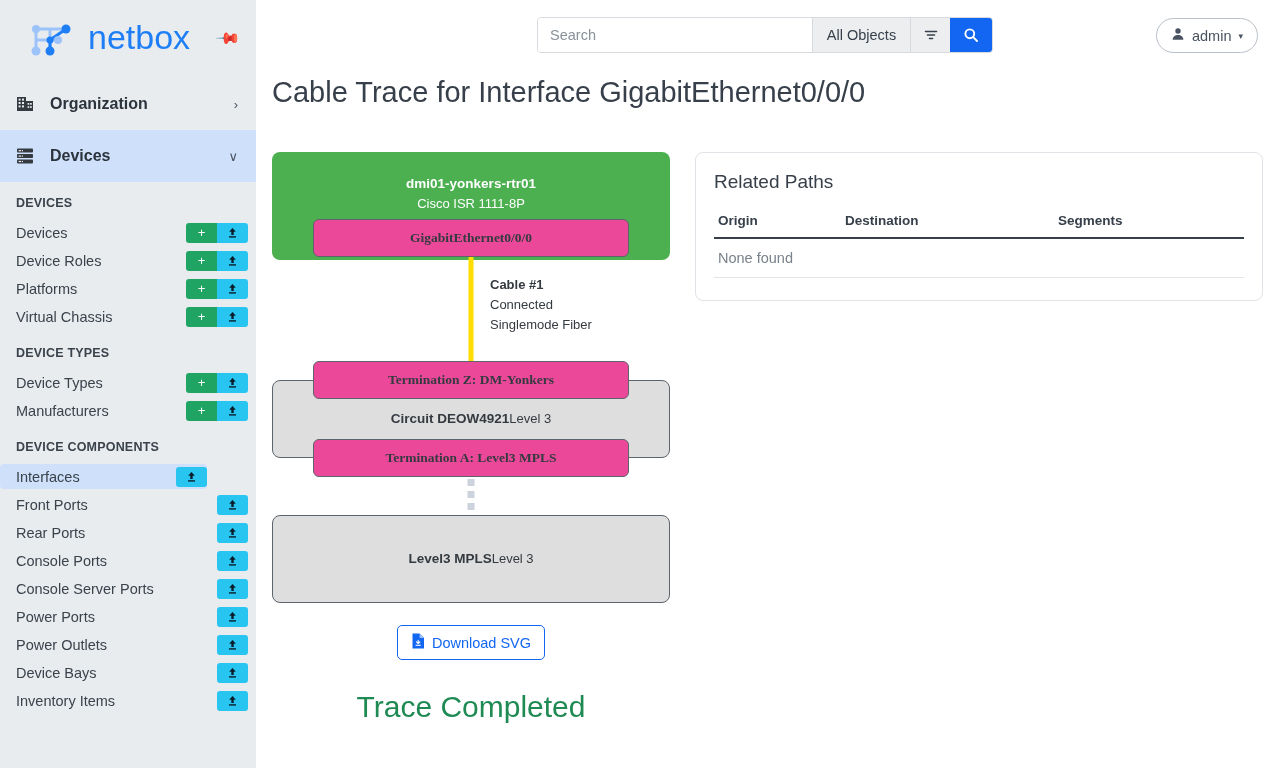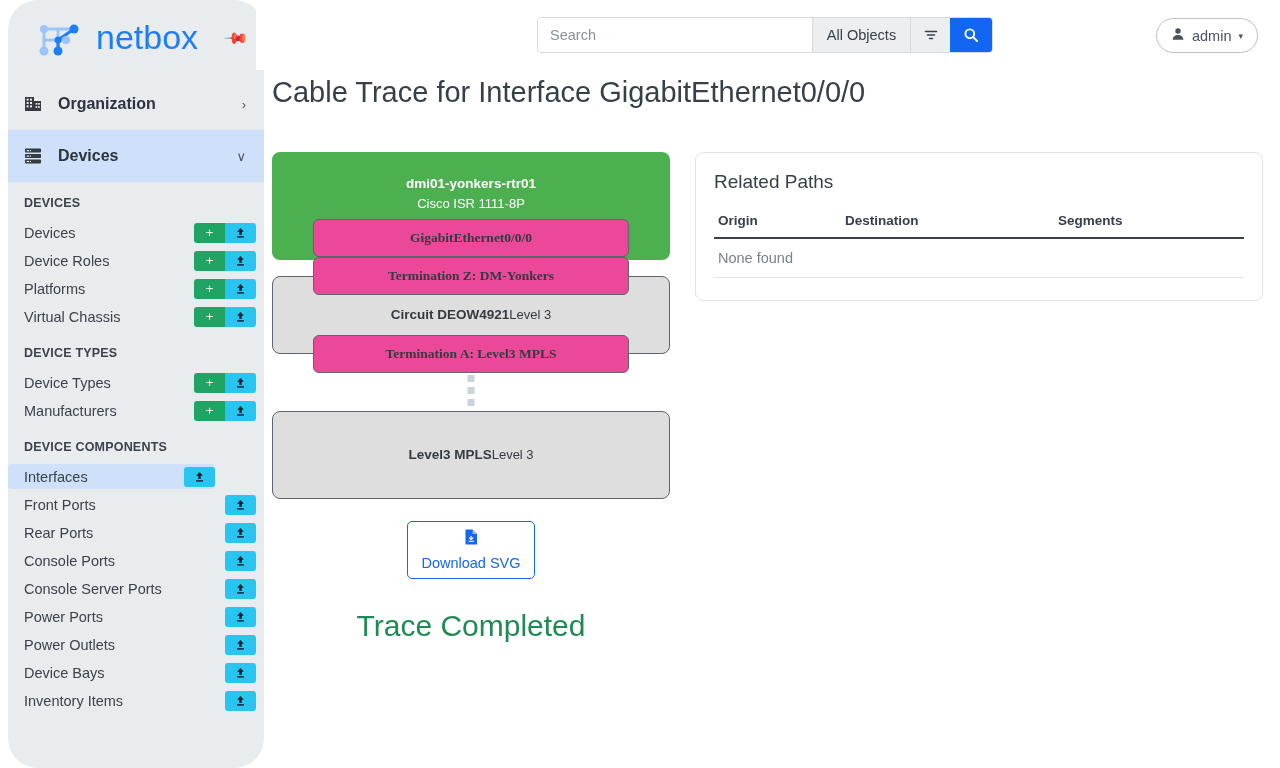--- a/index.html
+++ b/index.html
@@ -7,25 +7,24 @@
     margin: 0; padding: 0;
     width: 1280px; height: 768px;
     overflow: hidden;
     background: #ffffff;
     font-family: "Liberation Sans", sans-serif;
     color: #37404a;
   }
 
   
   #sidebar {
-    position: absolute; left: 8px; top: 0;
+    position: absolute; left: 0; top: 0;
     width: 256px; height: 768px;
     background: #e9ecef;
     overflow: hidden;
-    border-radius: 30px;
   }
   .brand-row {
     height: 78px;
     display: flex; align-items: center;
     padding: 0 18px 0 24px;
   }
   .brand-logo { display: flex; align-items: center; gap: 8px; flex: 1; }
   .brand-logo svg { display: block; }
   .pin-icon { color: #f96a0e; font-size: 16px; line-height: 1; transform: rotate(45deg); }
 
@@ -216,21 +215,20 @@
   .dl-btn {
     display: inline-flex; align-items: center; gap: 7px;
     border: 1px solid #1266f1;
     color: #1266f1;
     background: #ffffff;
     border-radius: 5px;
     padding: 7px 13px;
     font-size: 14.5px;
     cursor: pointer;
     font-family: "Liberation Sans", sans-serif;
-    flex-direction: column;
   }
   .dl-row { text-align: center; padding-top: 22px; }
   .trace-done {
     text-align: center;
     color: #1f8a53;
     font-size: 30px;
     font-weight: 400;
     padding-top: 30px;
   }
 
@@ -556,20 +554,28 @@
   <div class="trace-col">
 
     <div class="node device">
       <div class="n-title">dmi01-yonkers-rtr01</div>
       <div class="n-sub">Cisco ISR 1111-8P</div>
       <div class="n-sub">DM-Yonkers / Comms closet</div>
     </div>
 
     <div class="term-box" style="margin-top:-41px;">GigabitEthernet0/0/0</div>
 
+    <div class="cable-seg">
+      <div class="cable-line"></div>
+      <div class="cable-label">
+        <div class="cl-title">Cable #1</div>
+        <div>Connected</div>
+        <div>Singlemode Fiber</div>
+      </div>
+    </div>
 
     <div class="term-box">Termination Z: DM-Yonkers</div>
 
     <div class="node passthru" style="margin-top:-19px;">
       <div class="n-title">Circuit DEOW4921</div>
       <div class="n-sub">Level 3</div>
     </div>
 
     <div class="term-box" style="margin-top:-19px;">Termination A: Level3 MPLS</div>
 

